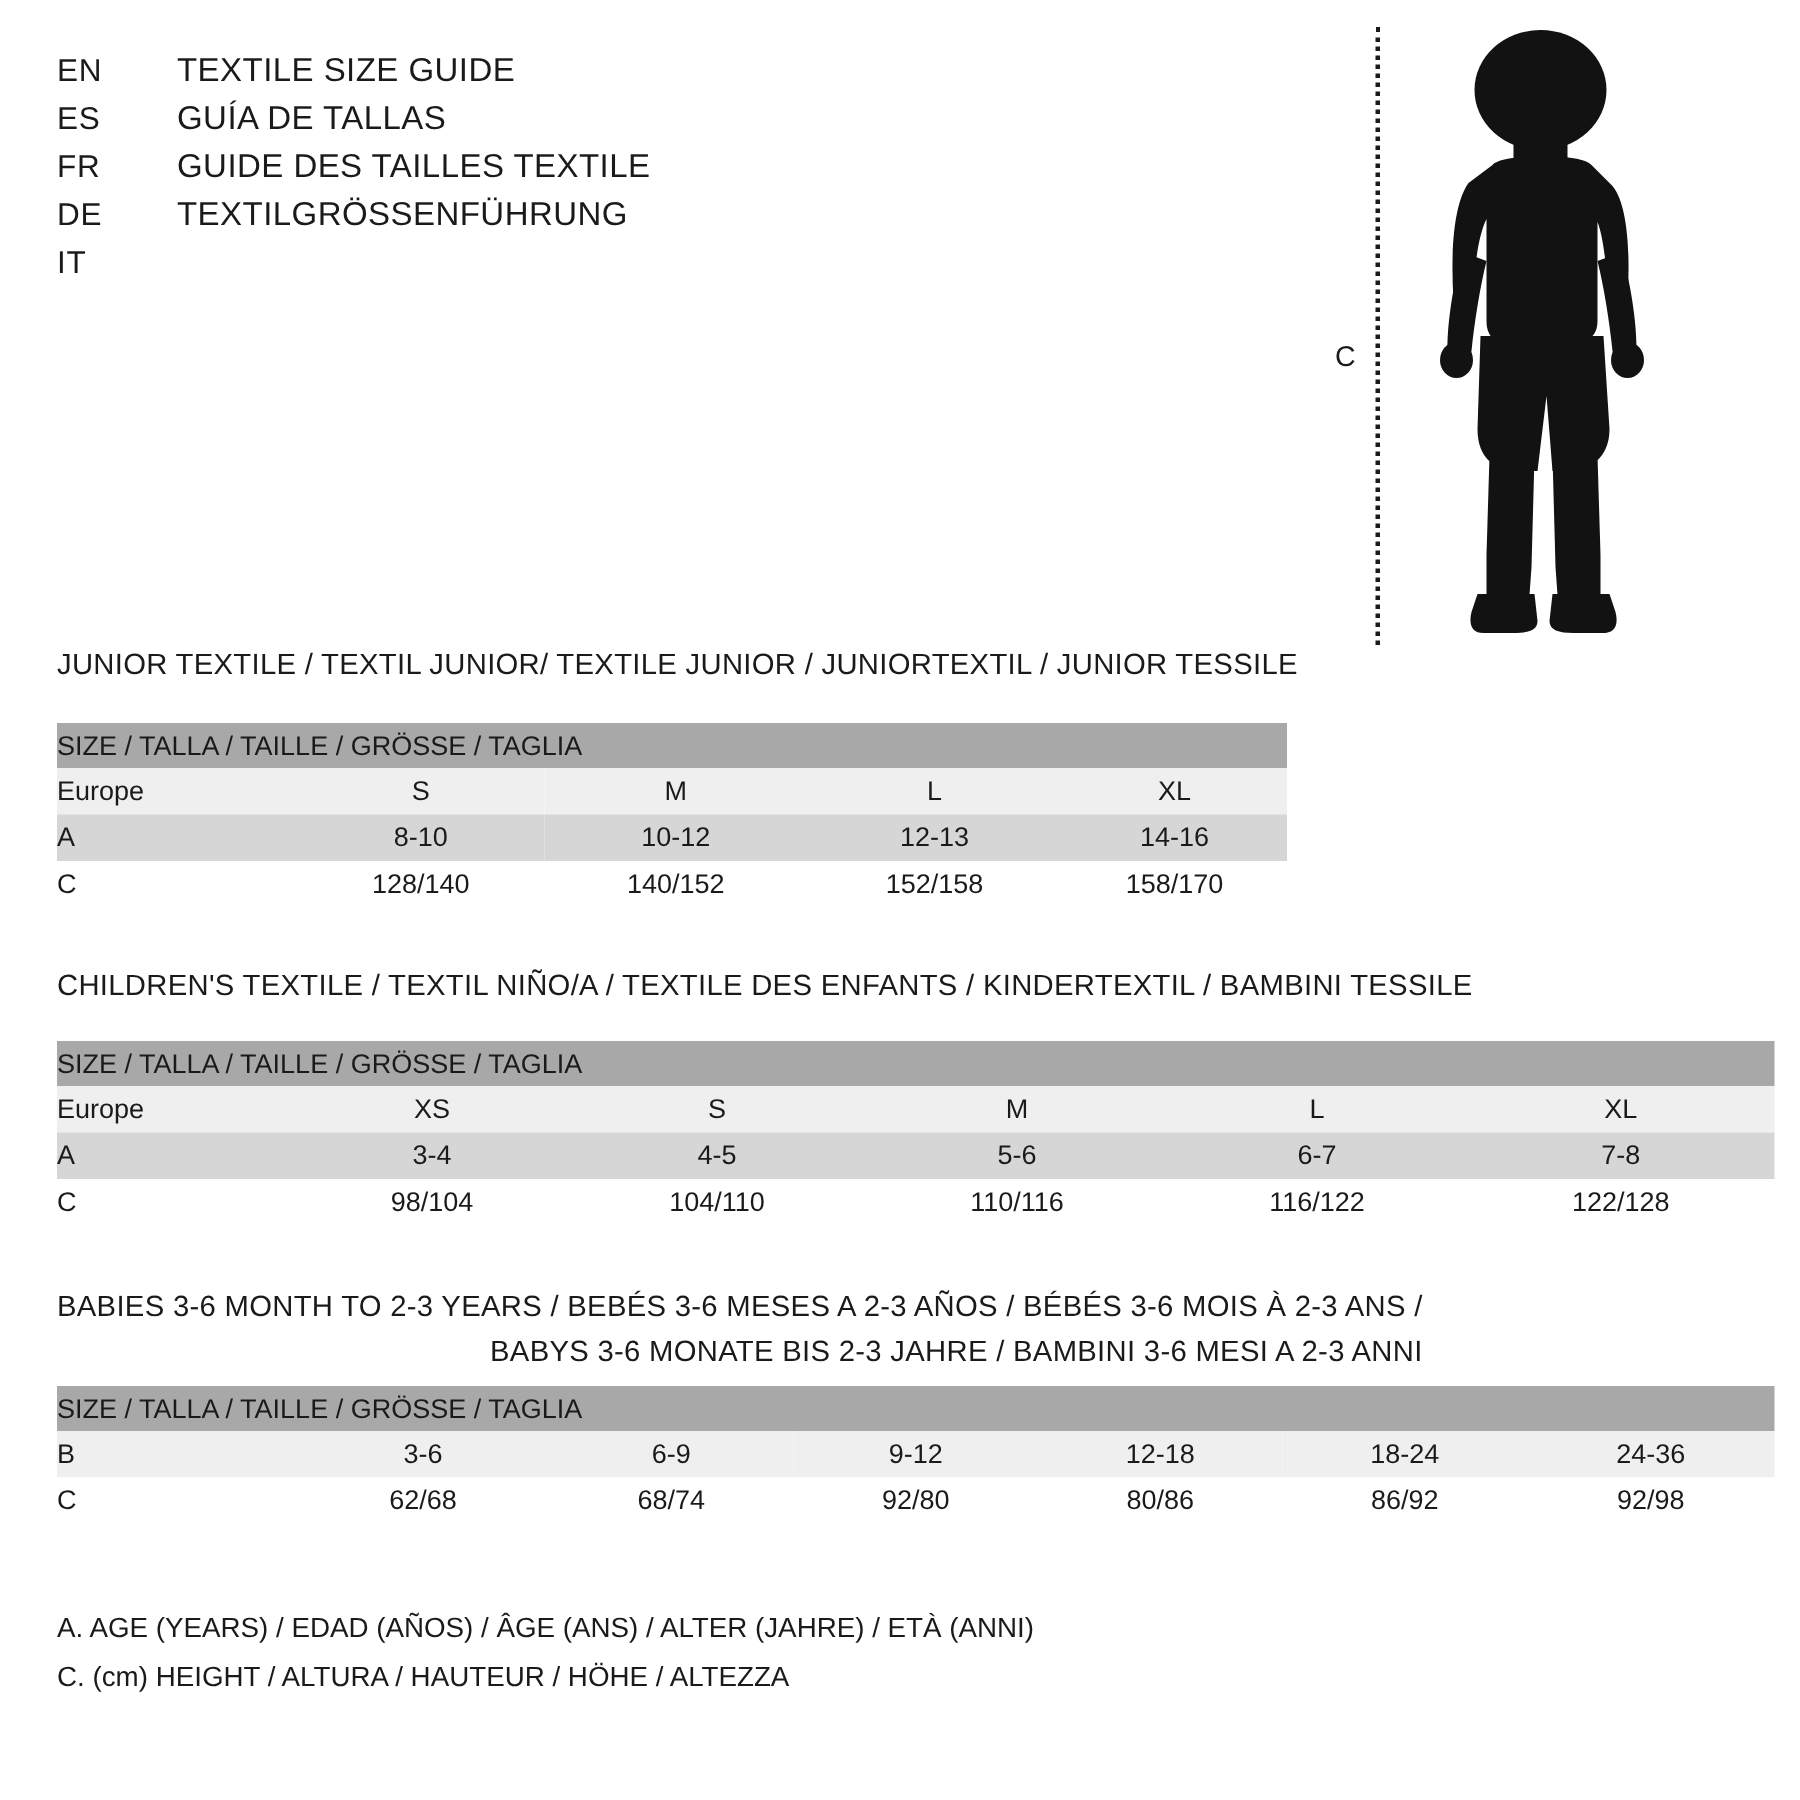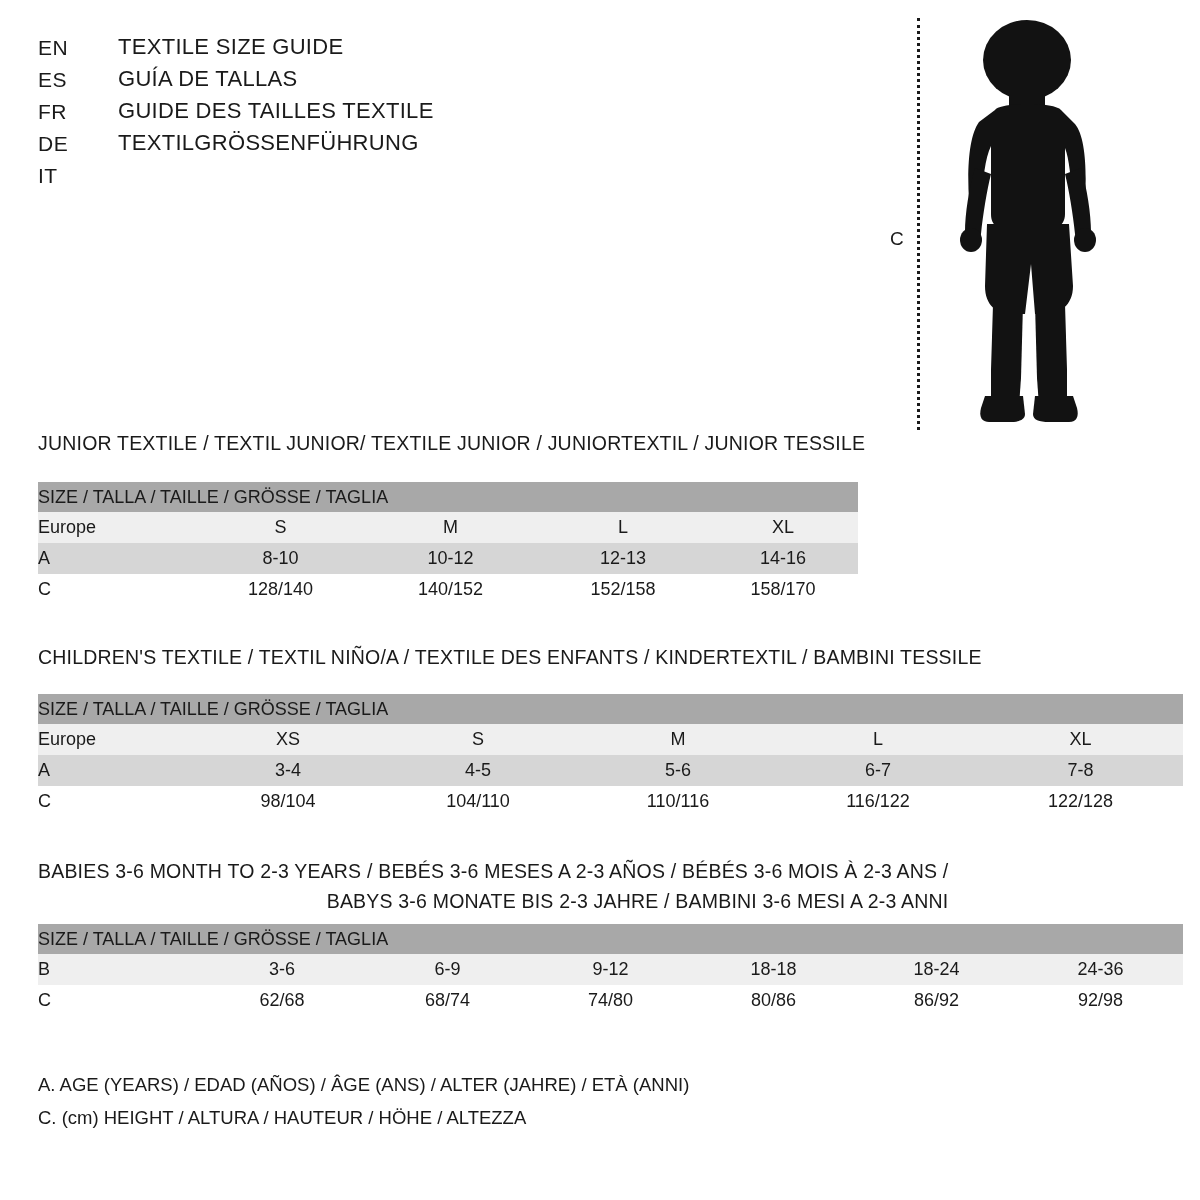--- a/index.html
+++ b/index.html
@@ -250,29 +250,29 @@
 <table class="tbl" style="left:38px; top:924px; width:1145px;">
   <tbody>
       <tr class="hdr-row">
     <td class="lbl-cell" colspan="7">SIZE / TALLA / TAILLE / GRÖSSE / TAGLIA</td>
   </tr>
   <tr class="row-light">
     <td class="lbl-cell" style="width:160px;">B</td>
     <td class="val-cell" style="width:168px;">3-6</td>
     <td class="val-cell" style="width:163px;">6-9</td>
     <td class="val-cell" style="width:163px;">9-12</td>
-    <td class="val-cell" style="width:163px;">18-18</td>
+    <td class="val-cell" style="width:163px;">12-18</td>
     <td class="val-cell" style="width:163px;">18-24</td>
     <td class="val-cell" style="width:165px;">24-36</td>
   </tr>
   <tr class="row-white">
     <td class="lbl-cell">C</td>
     <td class="val-cell">62/68</td>
     <td class="val-cell">68/74</td>
-    <td class="val-cell">74/80</td>
+    <td class="val-cell">92/80</td>
     <td class="val-cell">80/86</td>
     <td class="val-cell">86/92</td>
     <td class="val-cell">92/98</td>
   </tr>
 </tbody>
   </table>
 
 <div class="footnotes">
   <div>A. AGE (YEARS) / EDAD (AÑOS) / ÂGE (ANS) / ALTER (JAHRE) / ETÀ (ANNI)</div>
   <div>C. (cm) HEIGHT / ALTURA / HAUTEUR / HÖHE / ALTEZZA</div>

